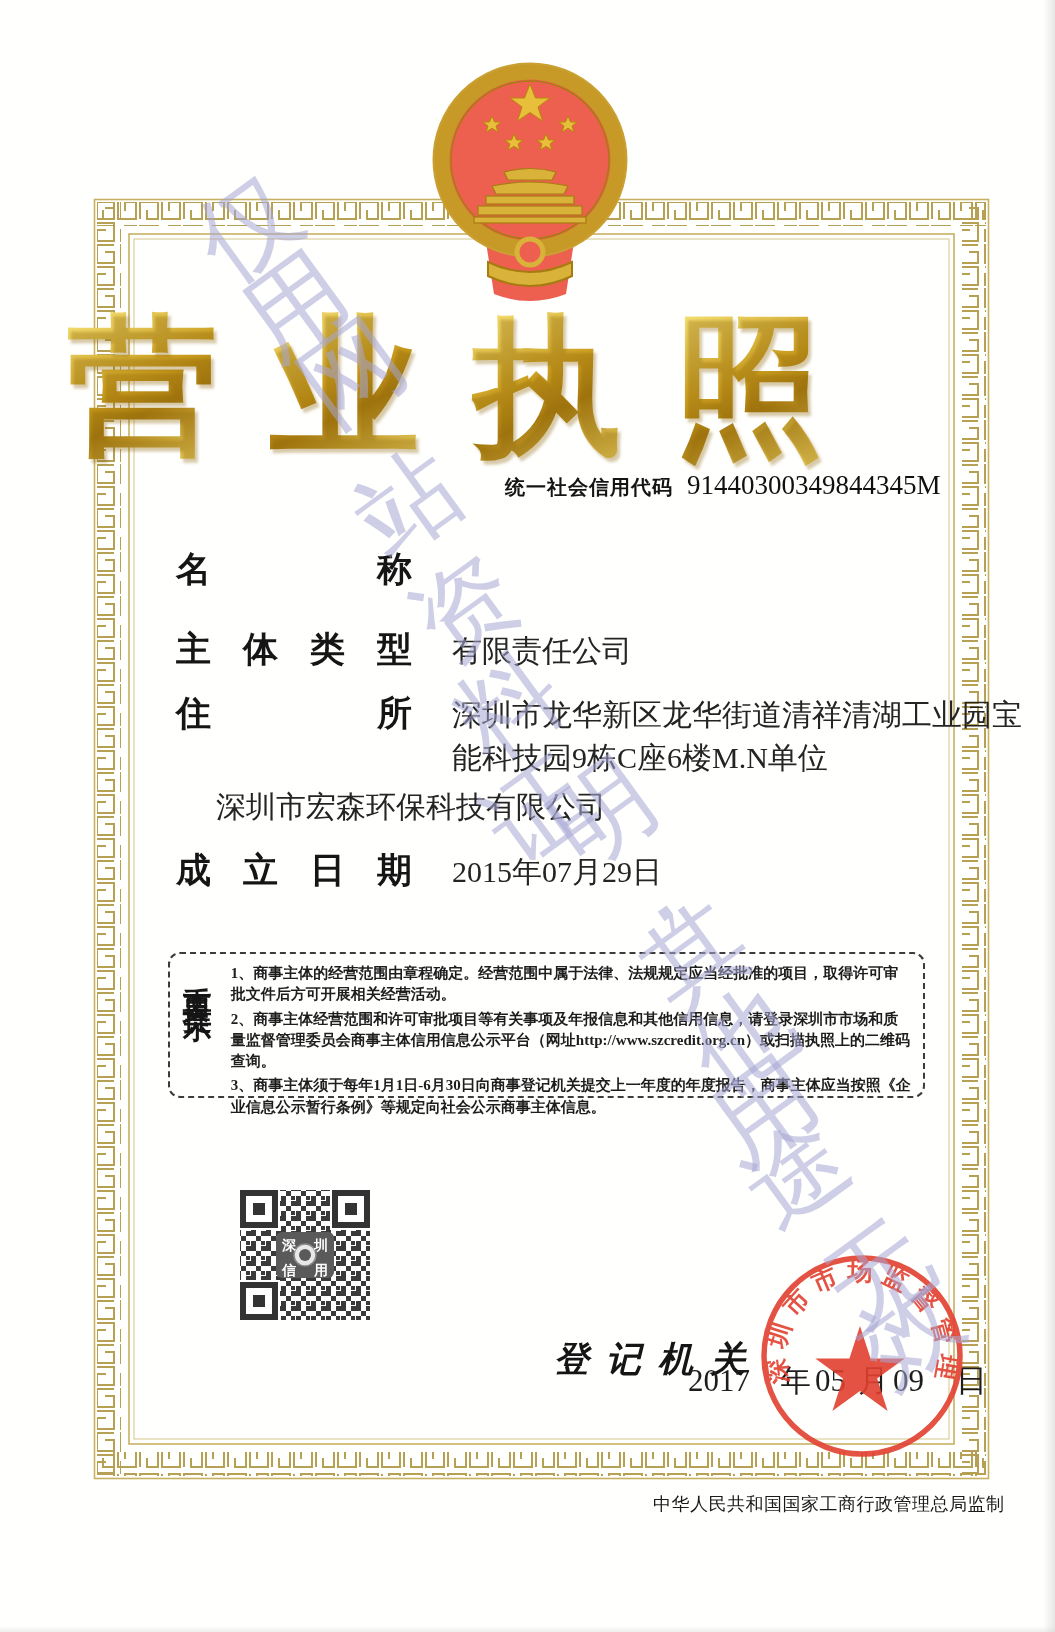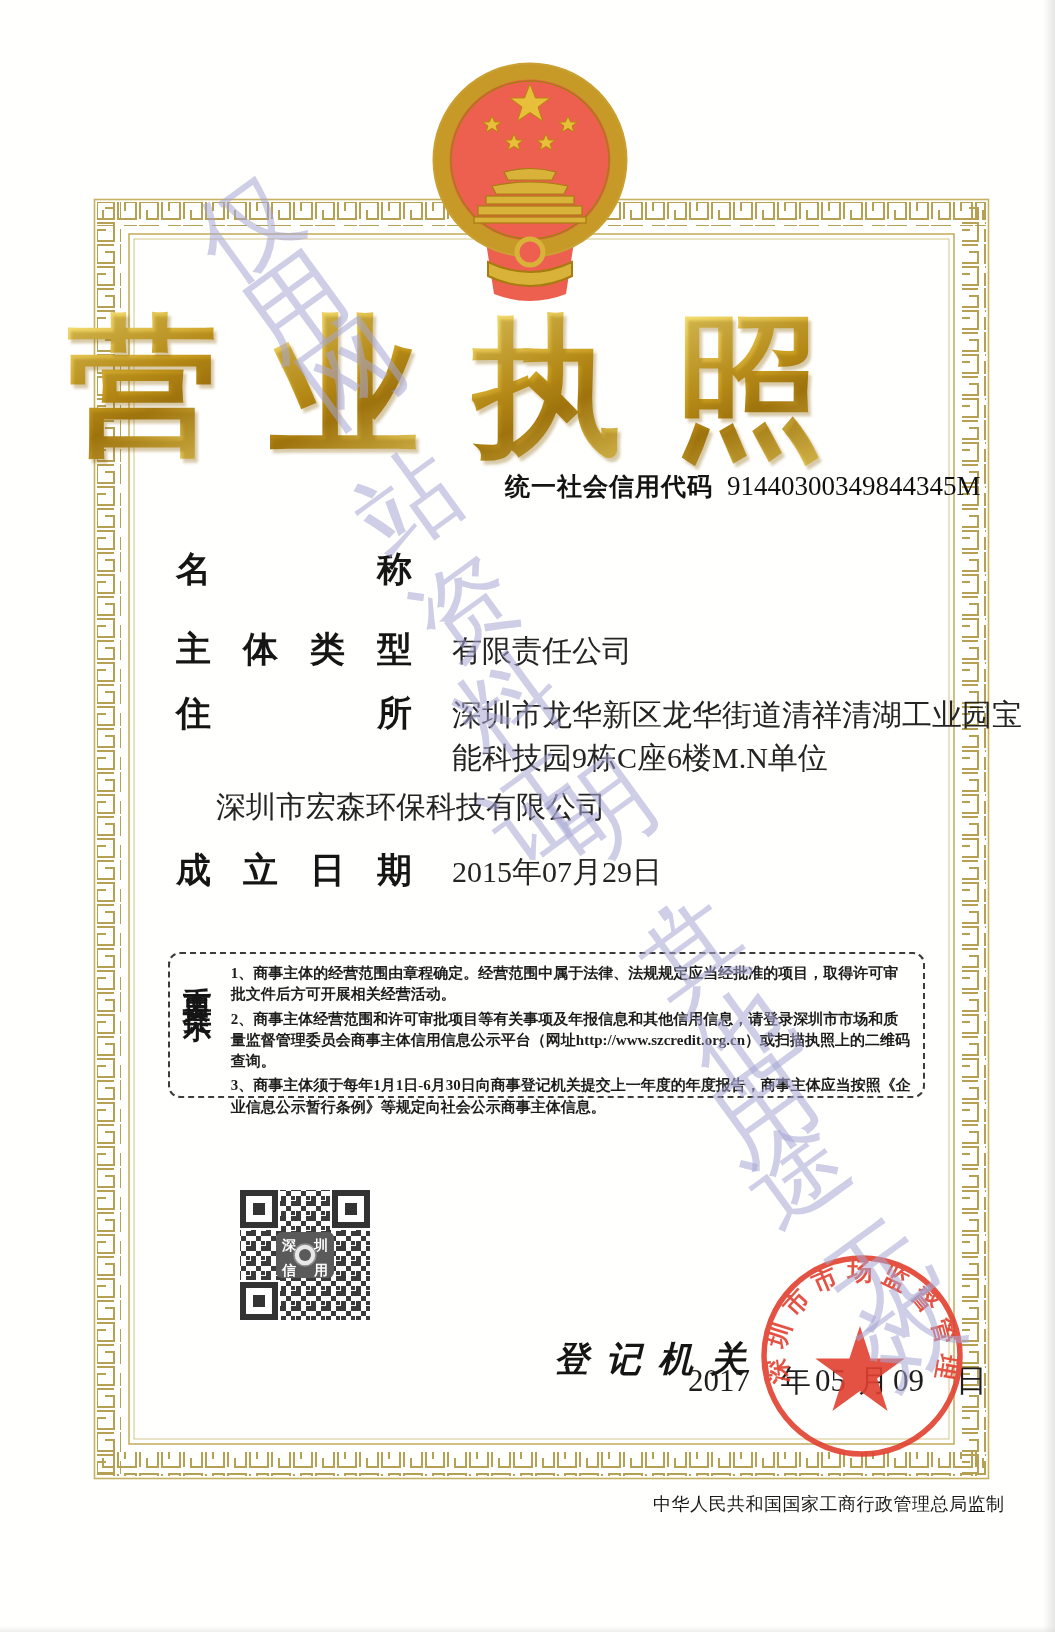--- a/index.html
+++ b/index.html
@@ -21,21 +21,21 @@
   
   .title-row{position:absolute;left:0;top:308px;width:891px;text-align:center;z-index:2;}
   .title-char{display:inline-block;font-size:150px;line-height:1.05;font-weight:bold;
     margin:0 26px;
     background:linear-gradient(155deg,#f3dc6e 8%,#c99c1e 45%,#a87b10 62%,#eed463 95%);
     -webkit-background-clip:text;background-clip:text;color:transparent;
     text-shadow:3px 4px 3px rgba(140,100,10,.35);}
 
   
   .credit{position:absolute;left:505px;top:470px;display:flex;align-items:baseline;z-index:2;}
-  .credit-label{font-size:25px;font-weight:bold;color:#141414;letter-spacing:1px;text-align:center;}
+  .credit-label{font-size:20px;font-weight:bold;color:#141414;letter-spacing:1px;text-align:center;}
   .credit-value{margin-left:14px;font-family:"Liberation Serif",serif;font-size:27px;color:#101010;letter-spacing:0px;}
 
   
   .field-row{position:absolute;left:176px;display:flex;align-items:flex-start;z-index:2;}
   .field-label{width:236px;flex:0 0 236px;font-size:35px;font-weight:bold;color:#151515;
     text-align:justify;text-align-last:justify;line-height:1.1;}
   .field-value{margin-left:40px;width:580px;font-family:"Liberation Serif",serif;
     font-size:30px;color:#242424;line-height:1.43;}
 
   

